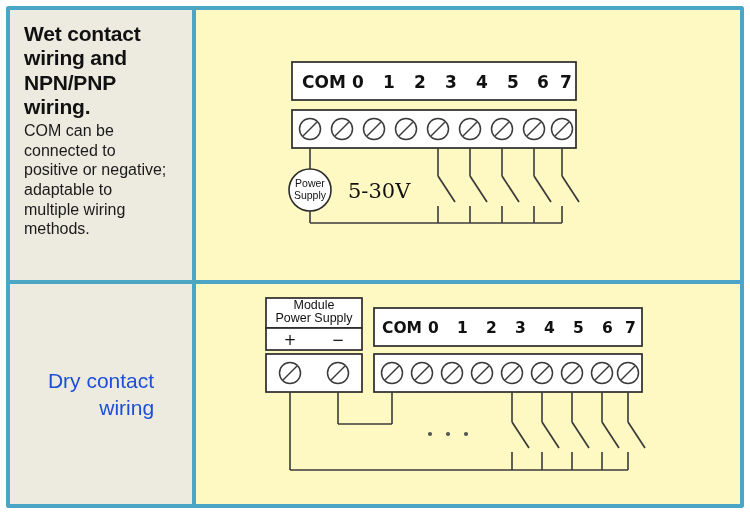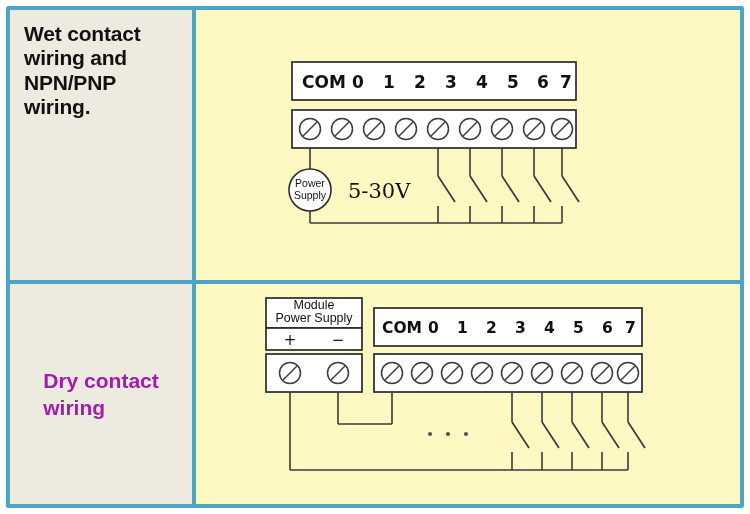--- a/index.html
+++ b/index.html
@@ -61,23 +61,23 @@
     white-space: pre-line;
   }
   .cell-label.centered {
     display: flex;
     align-items: center;
     justify-content: center;
     padding: 10px;
   }
   .lbl-center {
     font-size: 21px;
-    font-weight: 700;
-    color: #a21caf;
-    text-align: left;
+    font-weight: 400;
+    color: #1d4ed8;
+    text-align: right;
     line-height: 1.3;
     white-space: pre-line;
   }
 
   
   .diagram-svg { position: absolute; left: 0; top: 0; }
   .ln { stroke: #3a3a3a; stroke-width: 1.6; fill: none; }
   .ln-box { stroke: #2b2b2b; stroke-width: 1.7; fill: #ffffff; }
   .ln-screw { stroke: #3a3a3a; stroke-width: 1.5; fill: #ffffff; }
   .ln-sw { stroke: #3a3a3a; stroke-width: 1.7; fill: none; }
@@ -122,20 +122,26 @@
 <div id="page">
   <div class="table-frame">
 
     <div class="t-row row-top">
 
       <div class="cell-label">
         <div class="lbl-head">Wet contact
 wiring and
 NPN/PNP
 wiring.</div>
+        <div class="lbl-sub">COM can be
+connected to
+positive or negative;
+adaptable to
+multiple wiring
+methods.</div>
       </div>
 
       <div class="cell-diagram">
         <svg class="diagram-svg" width="544" height="262" viewBox="0 0 544 262">
 
           <rect class="ln-box" x="96" y="52" width="284" height="38"></rect>
           <g>
             <text class="txt-term" x="106" y="78">COM</text>
             <text class="txt-term" x="156" y="78">0</text>
             <text class="txt-term" x="187" y="78">1</text>

